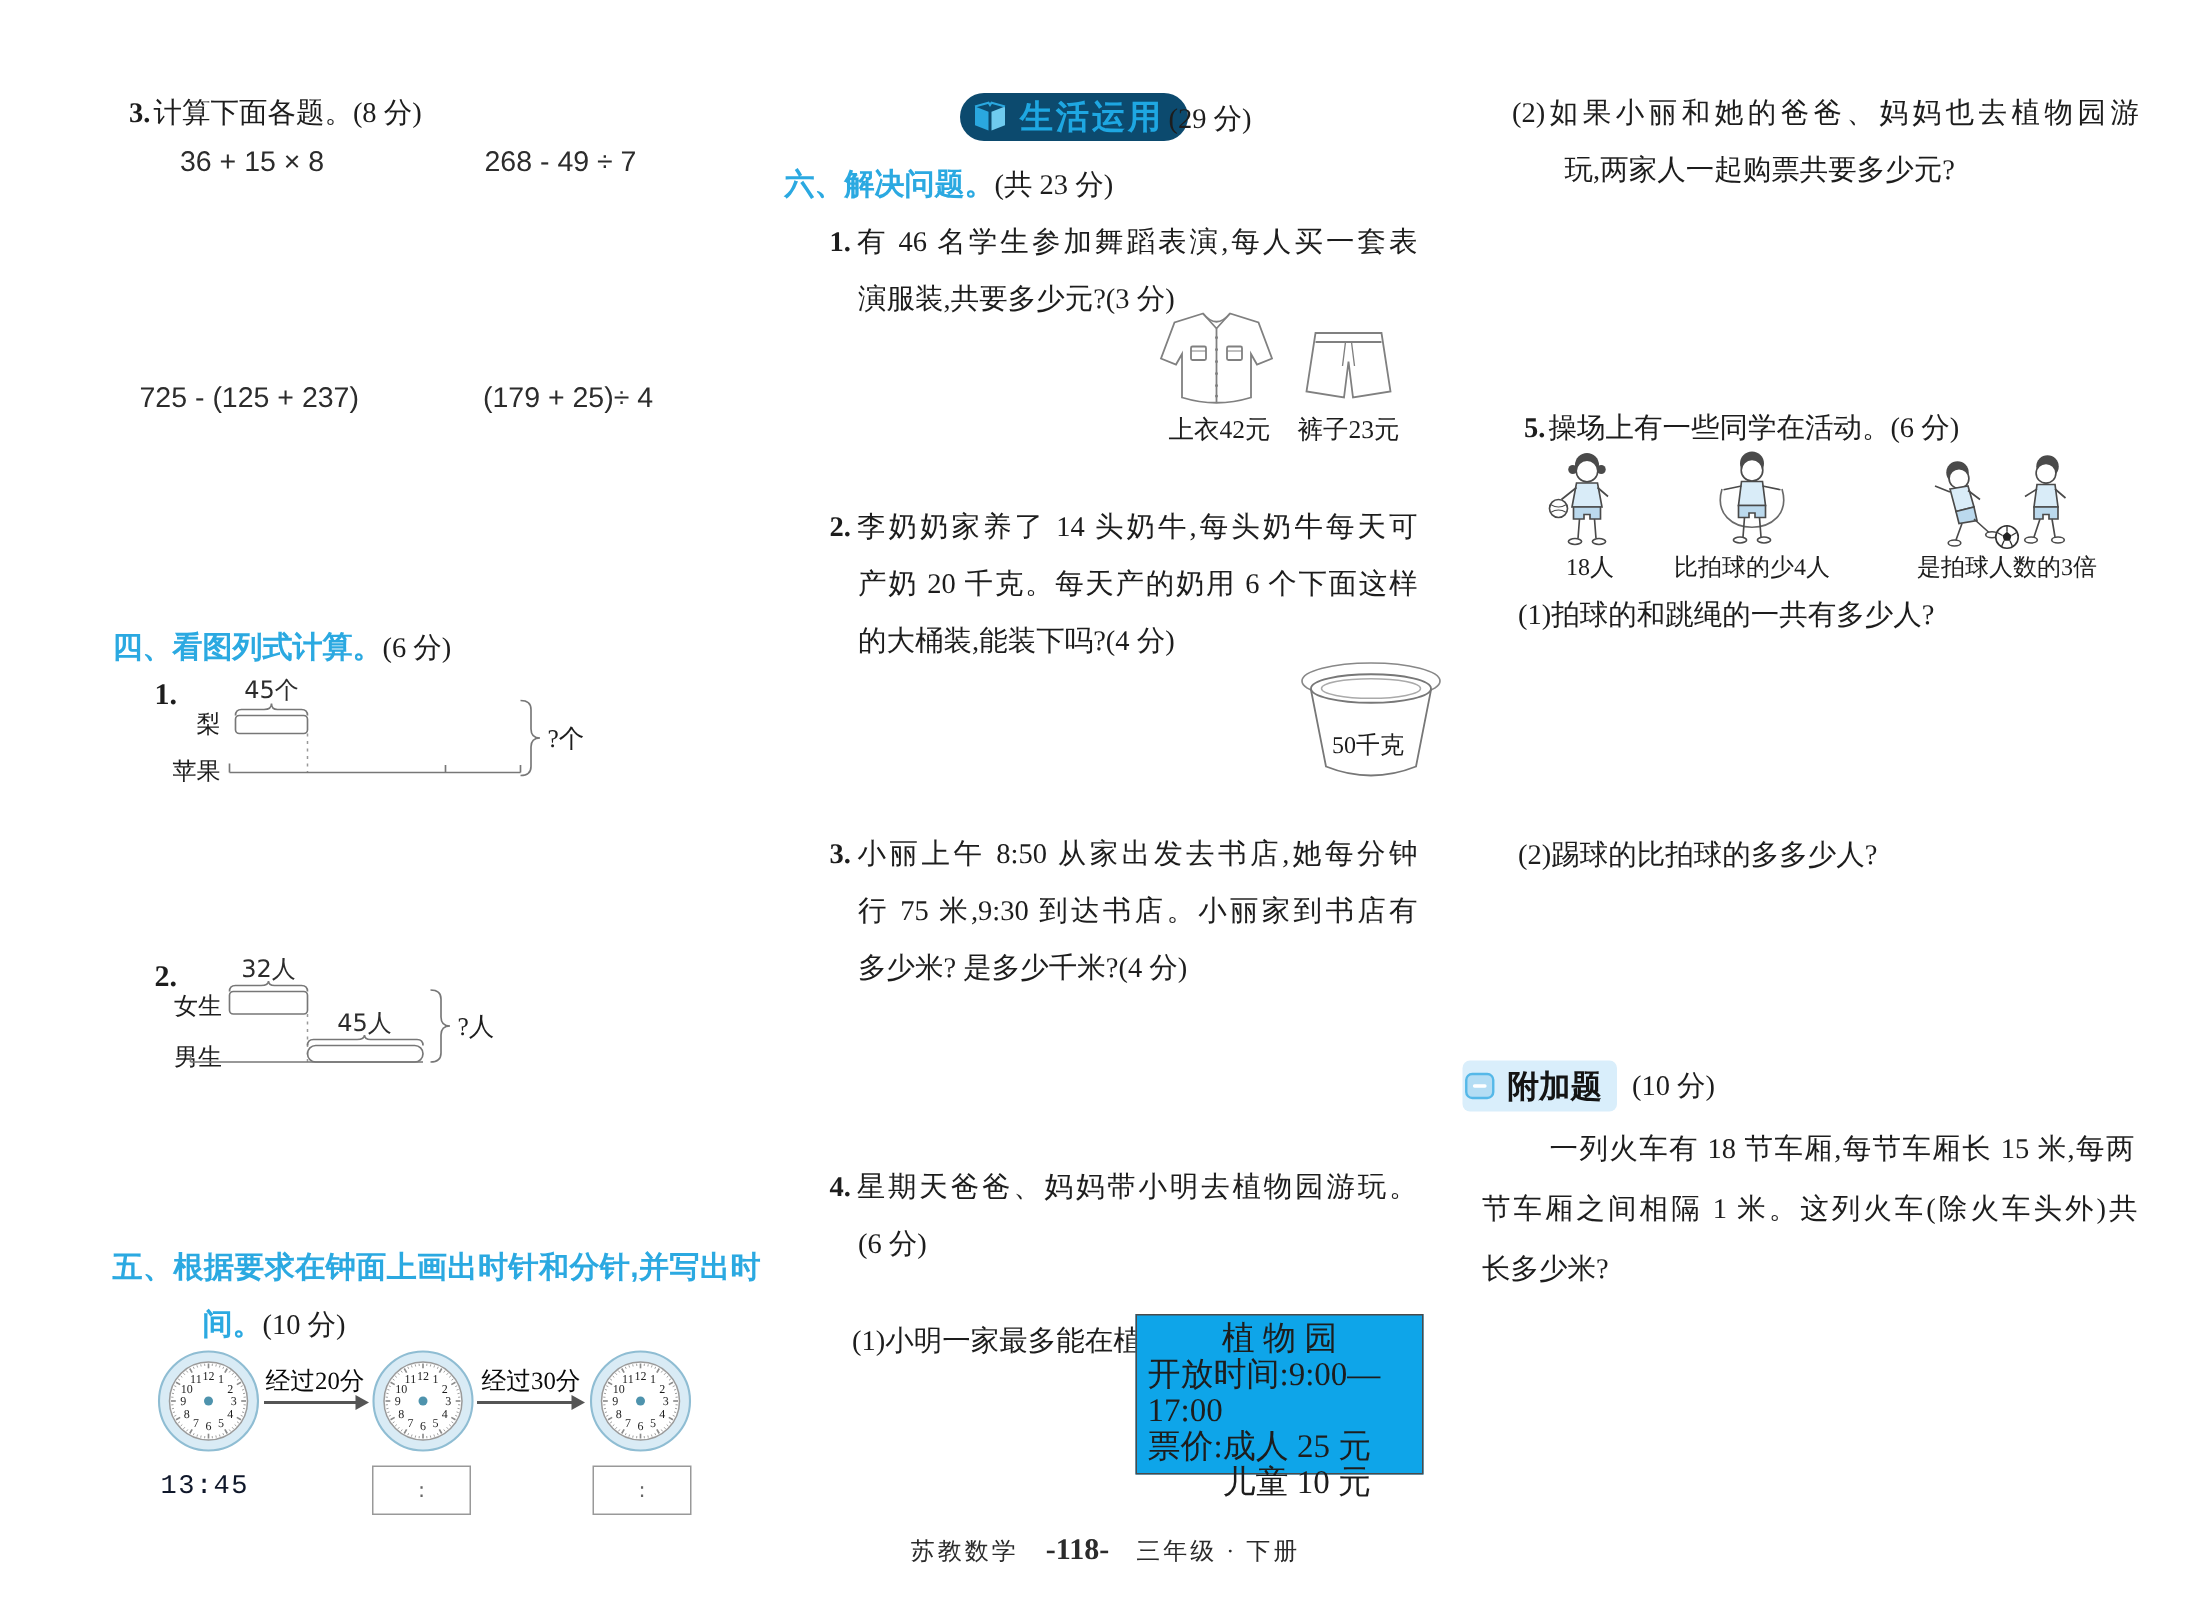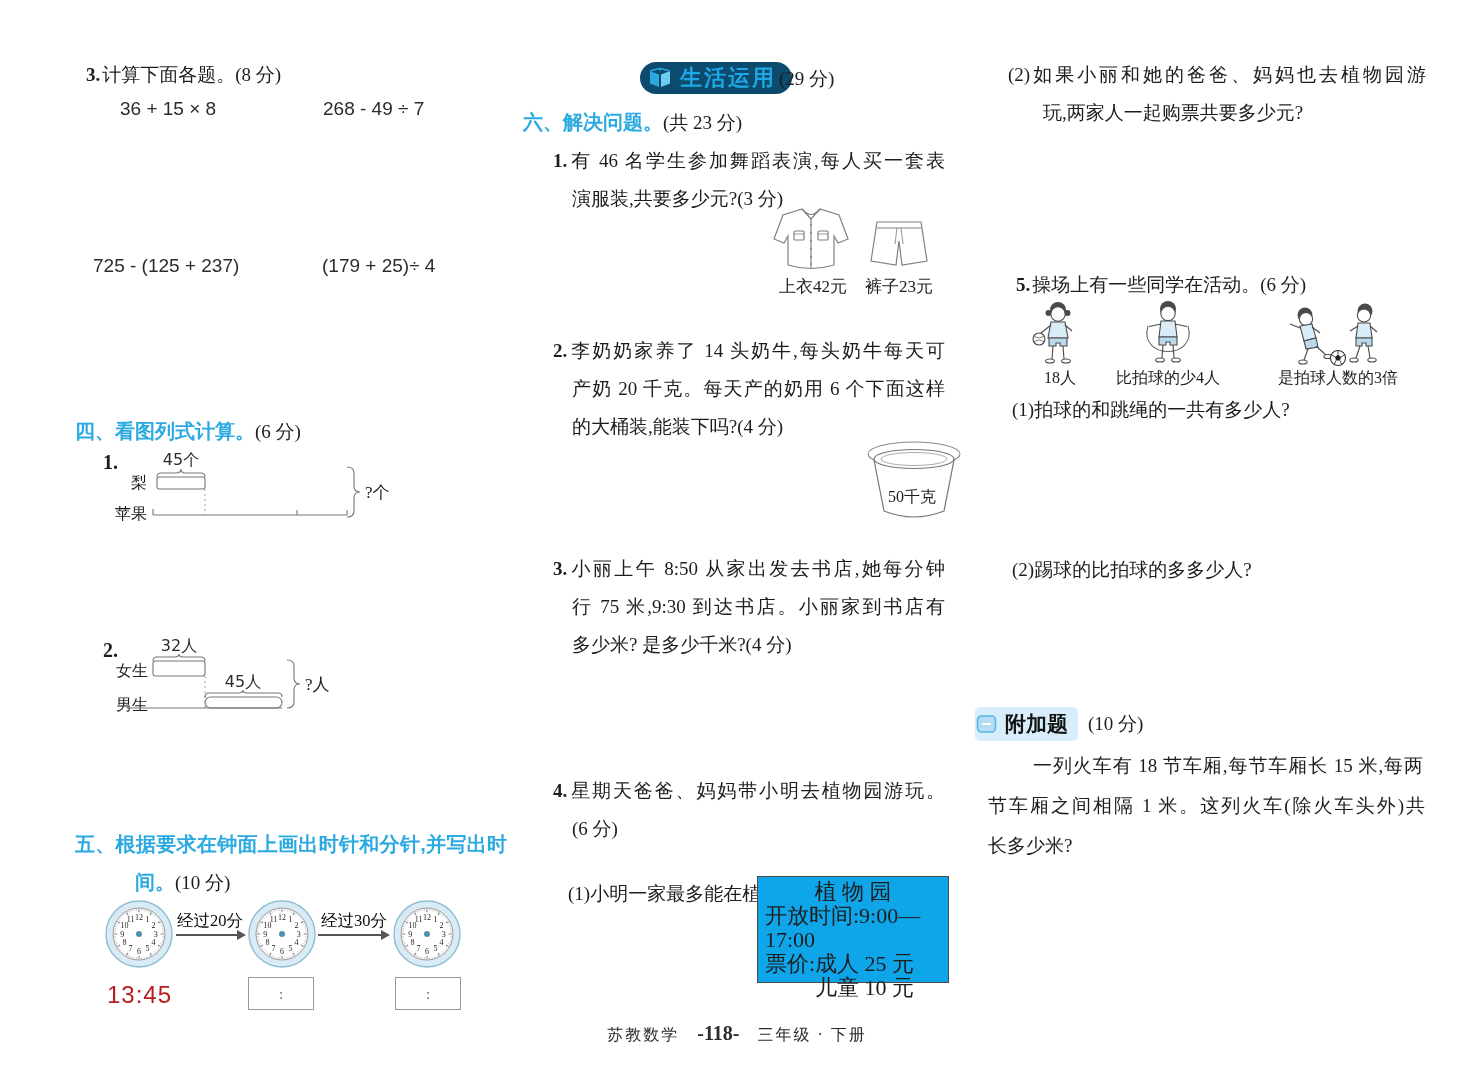--- a/index.html
+++ b/index.html
@@ -15,21 +15,21 @@
   .pill{position:absolute;left:640px;top:62px;height:32px;display:flex;align-items:center;gap:7px;
         background:#0c4a6e;border-radius:17px;padding:0 16px 0 7px;}
   .pill-label{font-family:"Liberation Sans",sans-serif;font-weight:700;font-size:22px;color:#1EA7E2;letter-spacing:2px;}
   .bbadge{position:absolute;left:975px;top:707px;display:inline-flex;align-items:center;gap:6px;
         background:#D9EEFB;border-radius:5px;padding:3px 10px 3px 0;}
   .bbadge-label{font-family:"Liberation Sans",sans-serif;font-weight:700;font-size:21px;color:#141414;}
   .arrow{position:absolute;height:2px;background:#555;}
   .arrow::after{content:"";position:absolute;right:-2px;top:-4px;border-left:9px solid #555;
         border-top:5px solid transparent;border-bottom:5px solid transparent;}
   .alabel{position:absolute;font-size:16.5px;color:#0a0a0a;white-space:nowrap;}
-  .timeLabel{position:absolute;font-family:Liberation Sans, sans-serif;font-size:24px;color:#b91c1c;letter-spacing:1px;}
+  .timeLabel{position:absolute;font-family:Liberation Mono, monospace;font-size:18px;color:#0f172a;letter-spacing:1px;}
   .tbox{position:absolute;width:64px;height:31px;border:1.2px solid #999;display:flex;align-items:center;justify-content:center;
         font-family:"DejaVu Sans",sans-serif;font-size:14px;color:#666;background:#fff;}
   .sign{border:1.5px solid #4a4a4a;font-size:22px;line-height:24px;padding:3px 7px;background:#0ea5e9;}
   .sign .c{text-align:center;}
   .footer{position:absolute;left:0;top:1022px;width:1474px;display:flex;justify-content:center;align-items:baseline;gap:18px;color:#2b2b2b;}
   .fbrand{font-size:16px;letter-spacing:2px;}
   .fpage{font-size:20px;font-weight:700;}
   .fvol{font-size:16px;letter-spacing:2px;}
   svg{overflow:visible;}
   svg text{font-family:"Liberation Serif","DejaVu Serif",serif;fill:#1d1d1d;}

